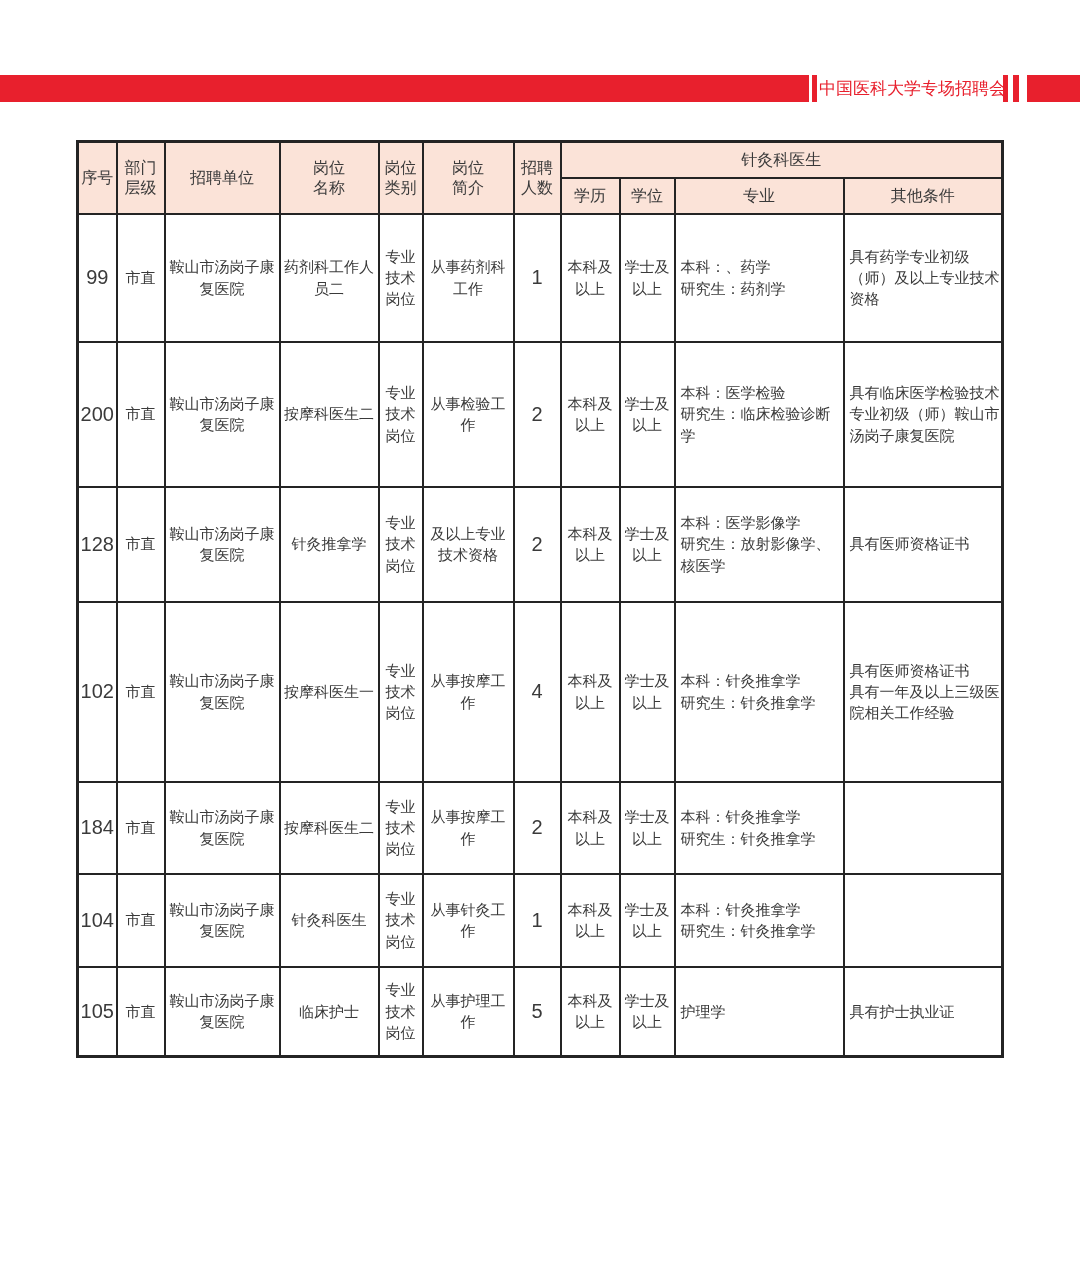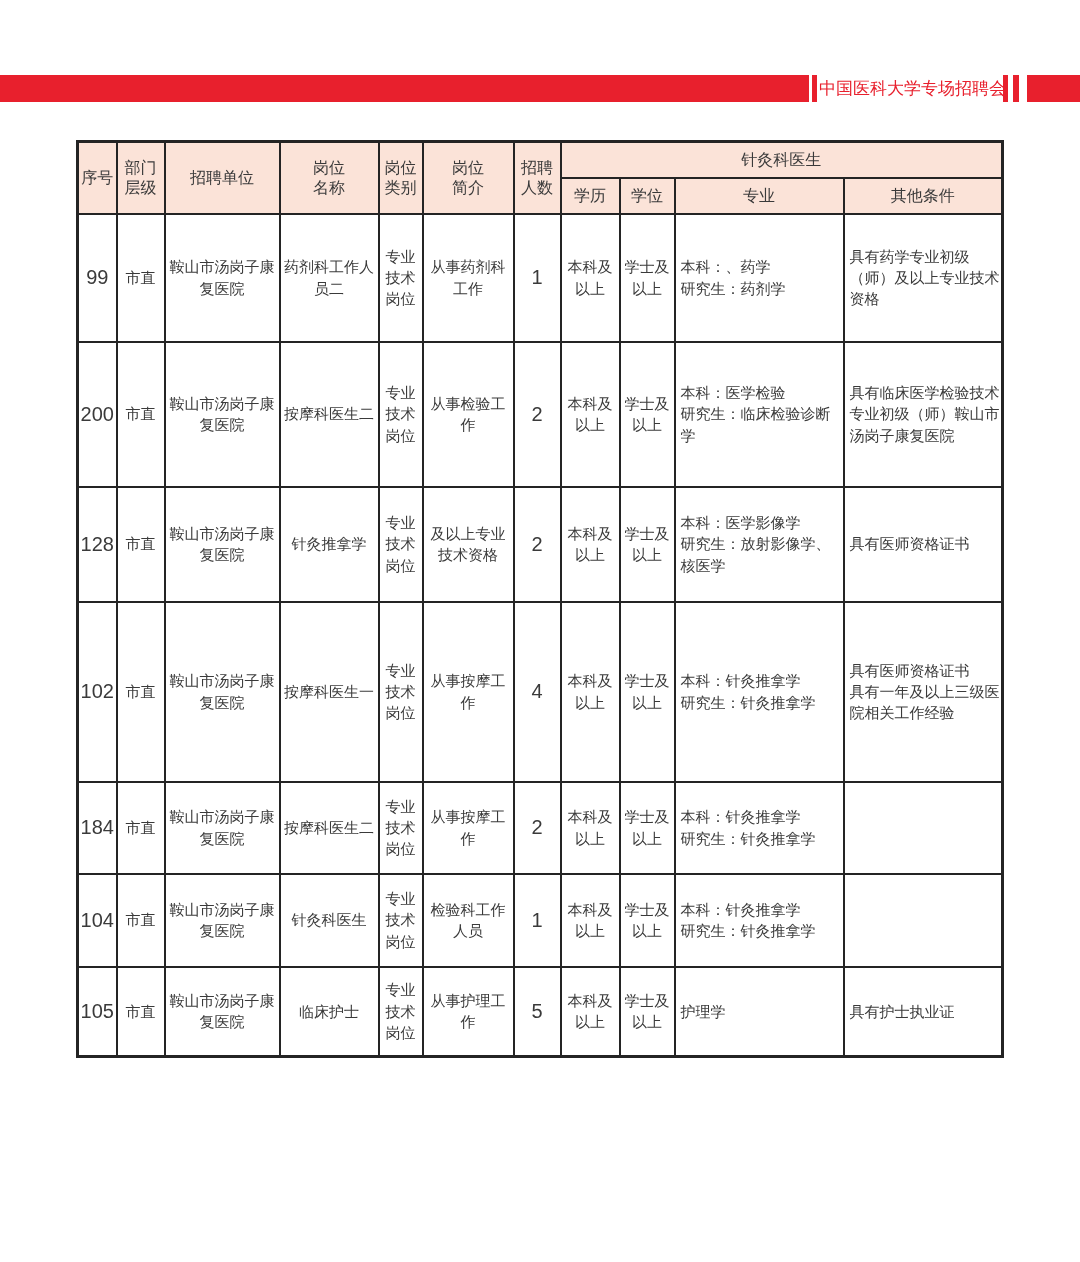--- a/index.html
+++ b/index.html
@@ -173,21 +173,21 @@
     <td class="l">本科：针灸推拿学
 研究生：针灸推拿学</td>
     <td class="l"></td>
   </tr>
       <tr>
     <td class="num">104</td>
     <td>市直</td>
     <td>鞍山市汤岗子康复医院</td>
     <td>针灸科医生</td>
     <td>专业技术岗位</td>
-    <td>检验科工作人员</td>
+    <td>从事针灸工作</td>
     <td class="num">1</td>
     <td>本科及以上</td>
     <td>学士及以上</td>
     <td class="l">本科：针灸推拿学
 研究生：针灸推拿学</td>
     <td class="l"></td>
   </tr>
       <tr>
     <td class="num">105</td>
     <td>市直</td>

